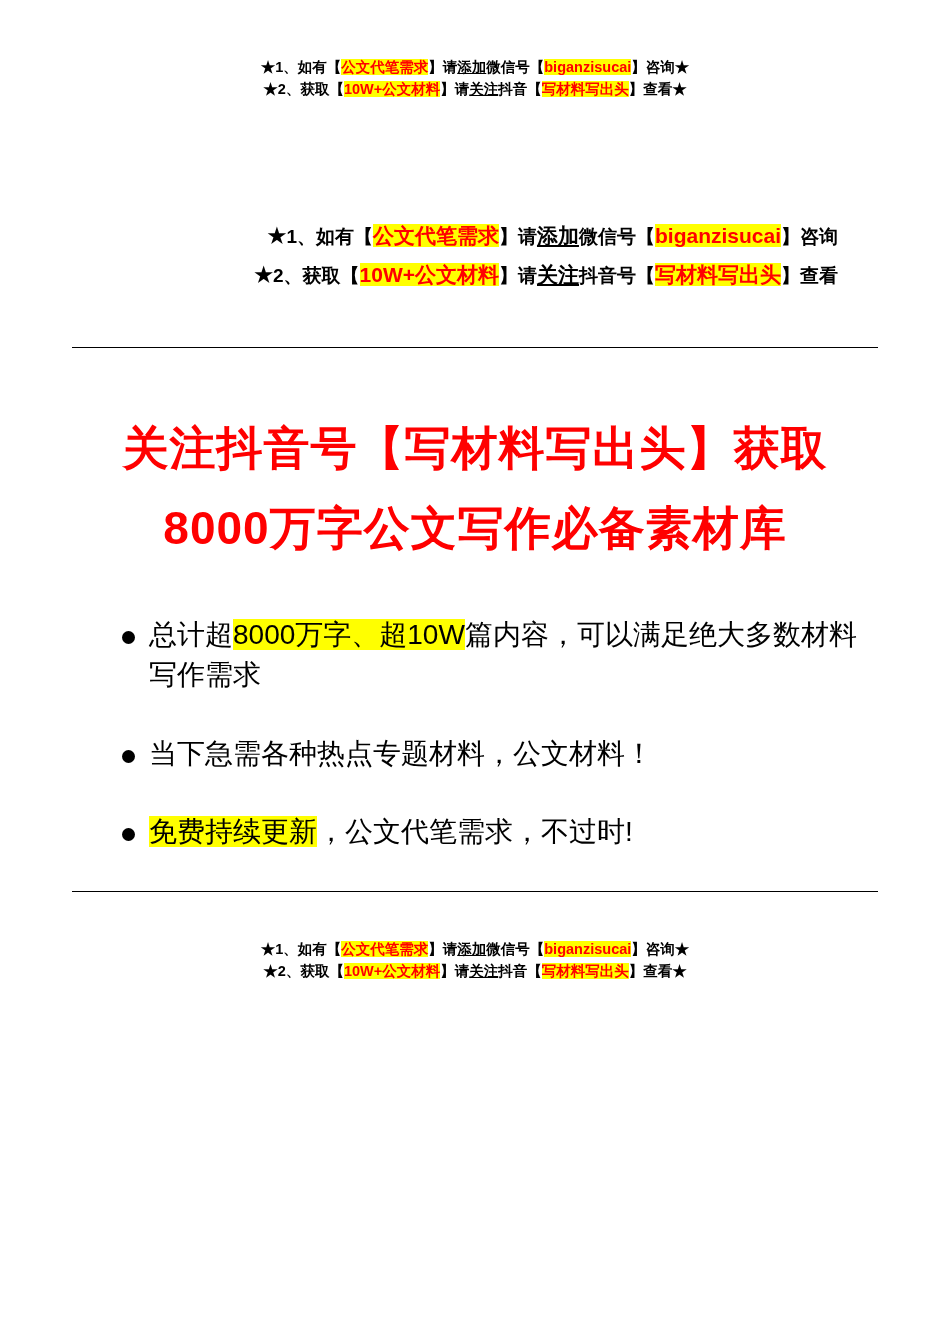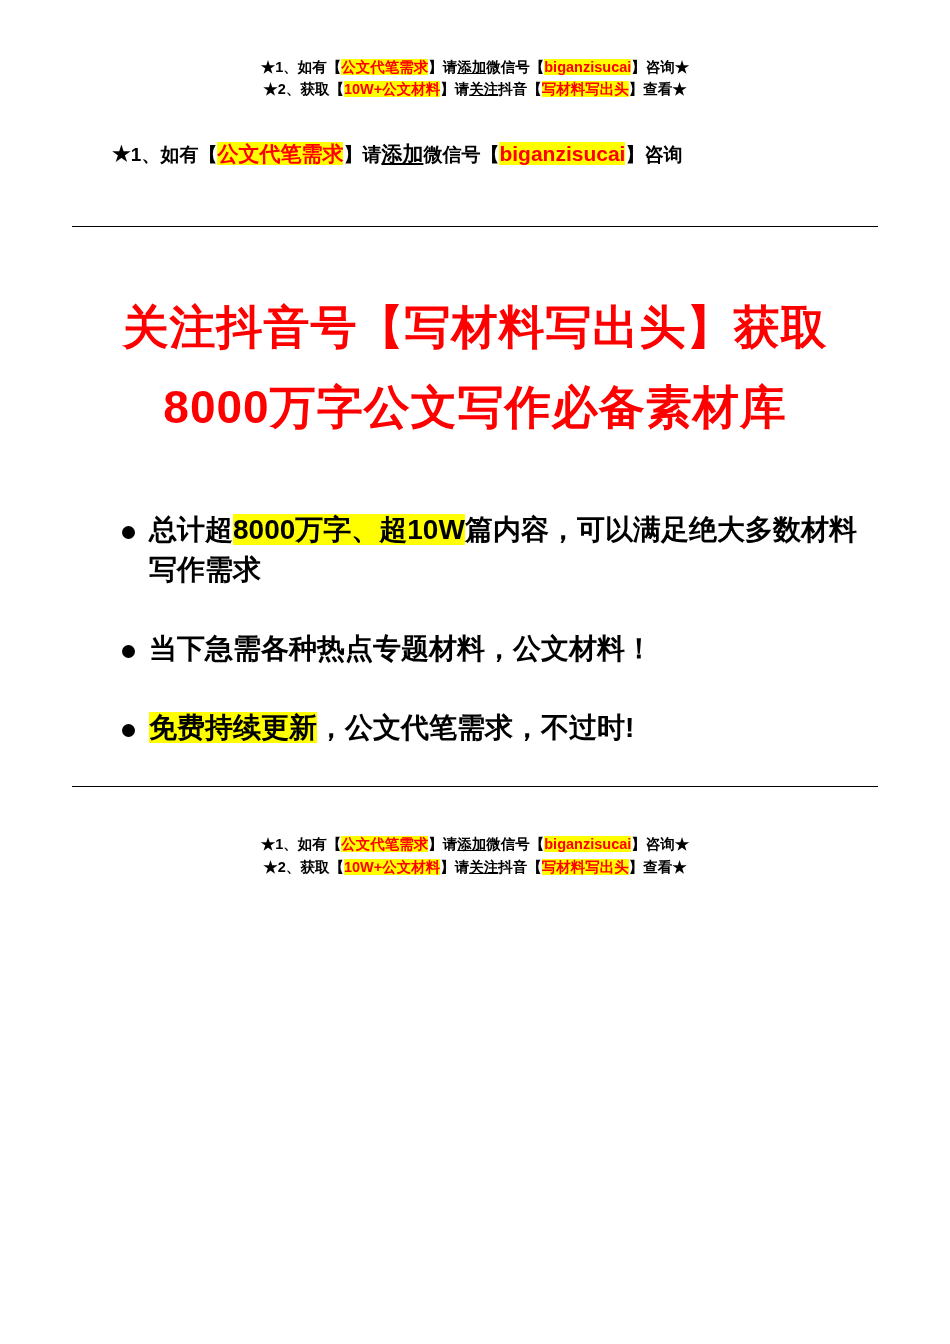--- a/index.html
+++ b/index.html
@@ -46,22 +46,22 @@
   .main-title {
     text-align: center;
     font-size: 36px;
     font-weight: bold;
     letter-spacing: 1px;
     margin-top: 34px;
   }
 
   
   .services {
-    margin-top: 34px;
-    text-align: left;
+    margin-top: 116px;
+    text-align: right;
   }
   .service-line {
     font-size: 21px;
     font-weight: bold;
     line-height: 1.85;
     padding: 0 40px;
   }
   .service-line .sm {
     font-size: 19px;
   }
@@ -80,23 +80,22 @@
     text-align: center;
     color: #ff0000;
     font-weight: bold;
     font-size: 46px;
     line-height: 1.75;
     letter-spacing: 1px;
   }
 
   
   .bullets {
-    margin-top: 62px;
+    margin-top: 46px;
     padding: 0 10px 0 50px;
-    font-weight: bold;
   }
   .bullet-item {
     display: flex;
     align-items: flex-start;
     font-size: 28px;
     line-height: 1.45;
     margin-bottom: 38px;
   }
   .bullet-dot {
     flex: 0 0 auto;
@@ -137,20 +136,23 @@
     <div class="promo-line">
       <span class="star">★</span><span>2、获取【</span><span class="hl-red">10W+公文材料</span><span>】请</span><span class="u">关注</span><span>抖音【</span><span class="hl-red">写材料写出头</span><span>】查看</span><span class="star">★</span>
     </div>
   </div>
 
 
   <div class="services">
     <div class="service-line">
       <span class="star">★</span><span class="sm">1、如有【</span><span class="hl-red">公文代笔需求</span><span class="sm">】请</span><span class="u">添加</span><span class="sm">微信号【</span><span class="hl-red">biganzisucai</span><span class="sm">】咨询</span>
     </div>
+    <div class="service-line">
+      <span class="star">★</span><span class="sm">2、获取【</span><span class="hl-red">10W+公文材料</span><span class="sm">】请</span><span class="u">关注</span><span class="sm">抖音号【</span><span class="hl-red">写材料写出头</span><span class="sm">】查看</span>
+    </div>
   </div>
 
   <hr class="divider">
 
   <div class="red-heading">
     <div>关注抖音号【写材料写出头】获取</div>
     <div>8000万字公文写作必备素材库</div>
   </div>
 
   <div class="bullets">

